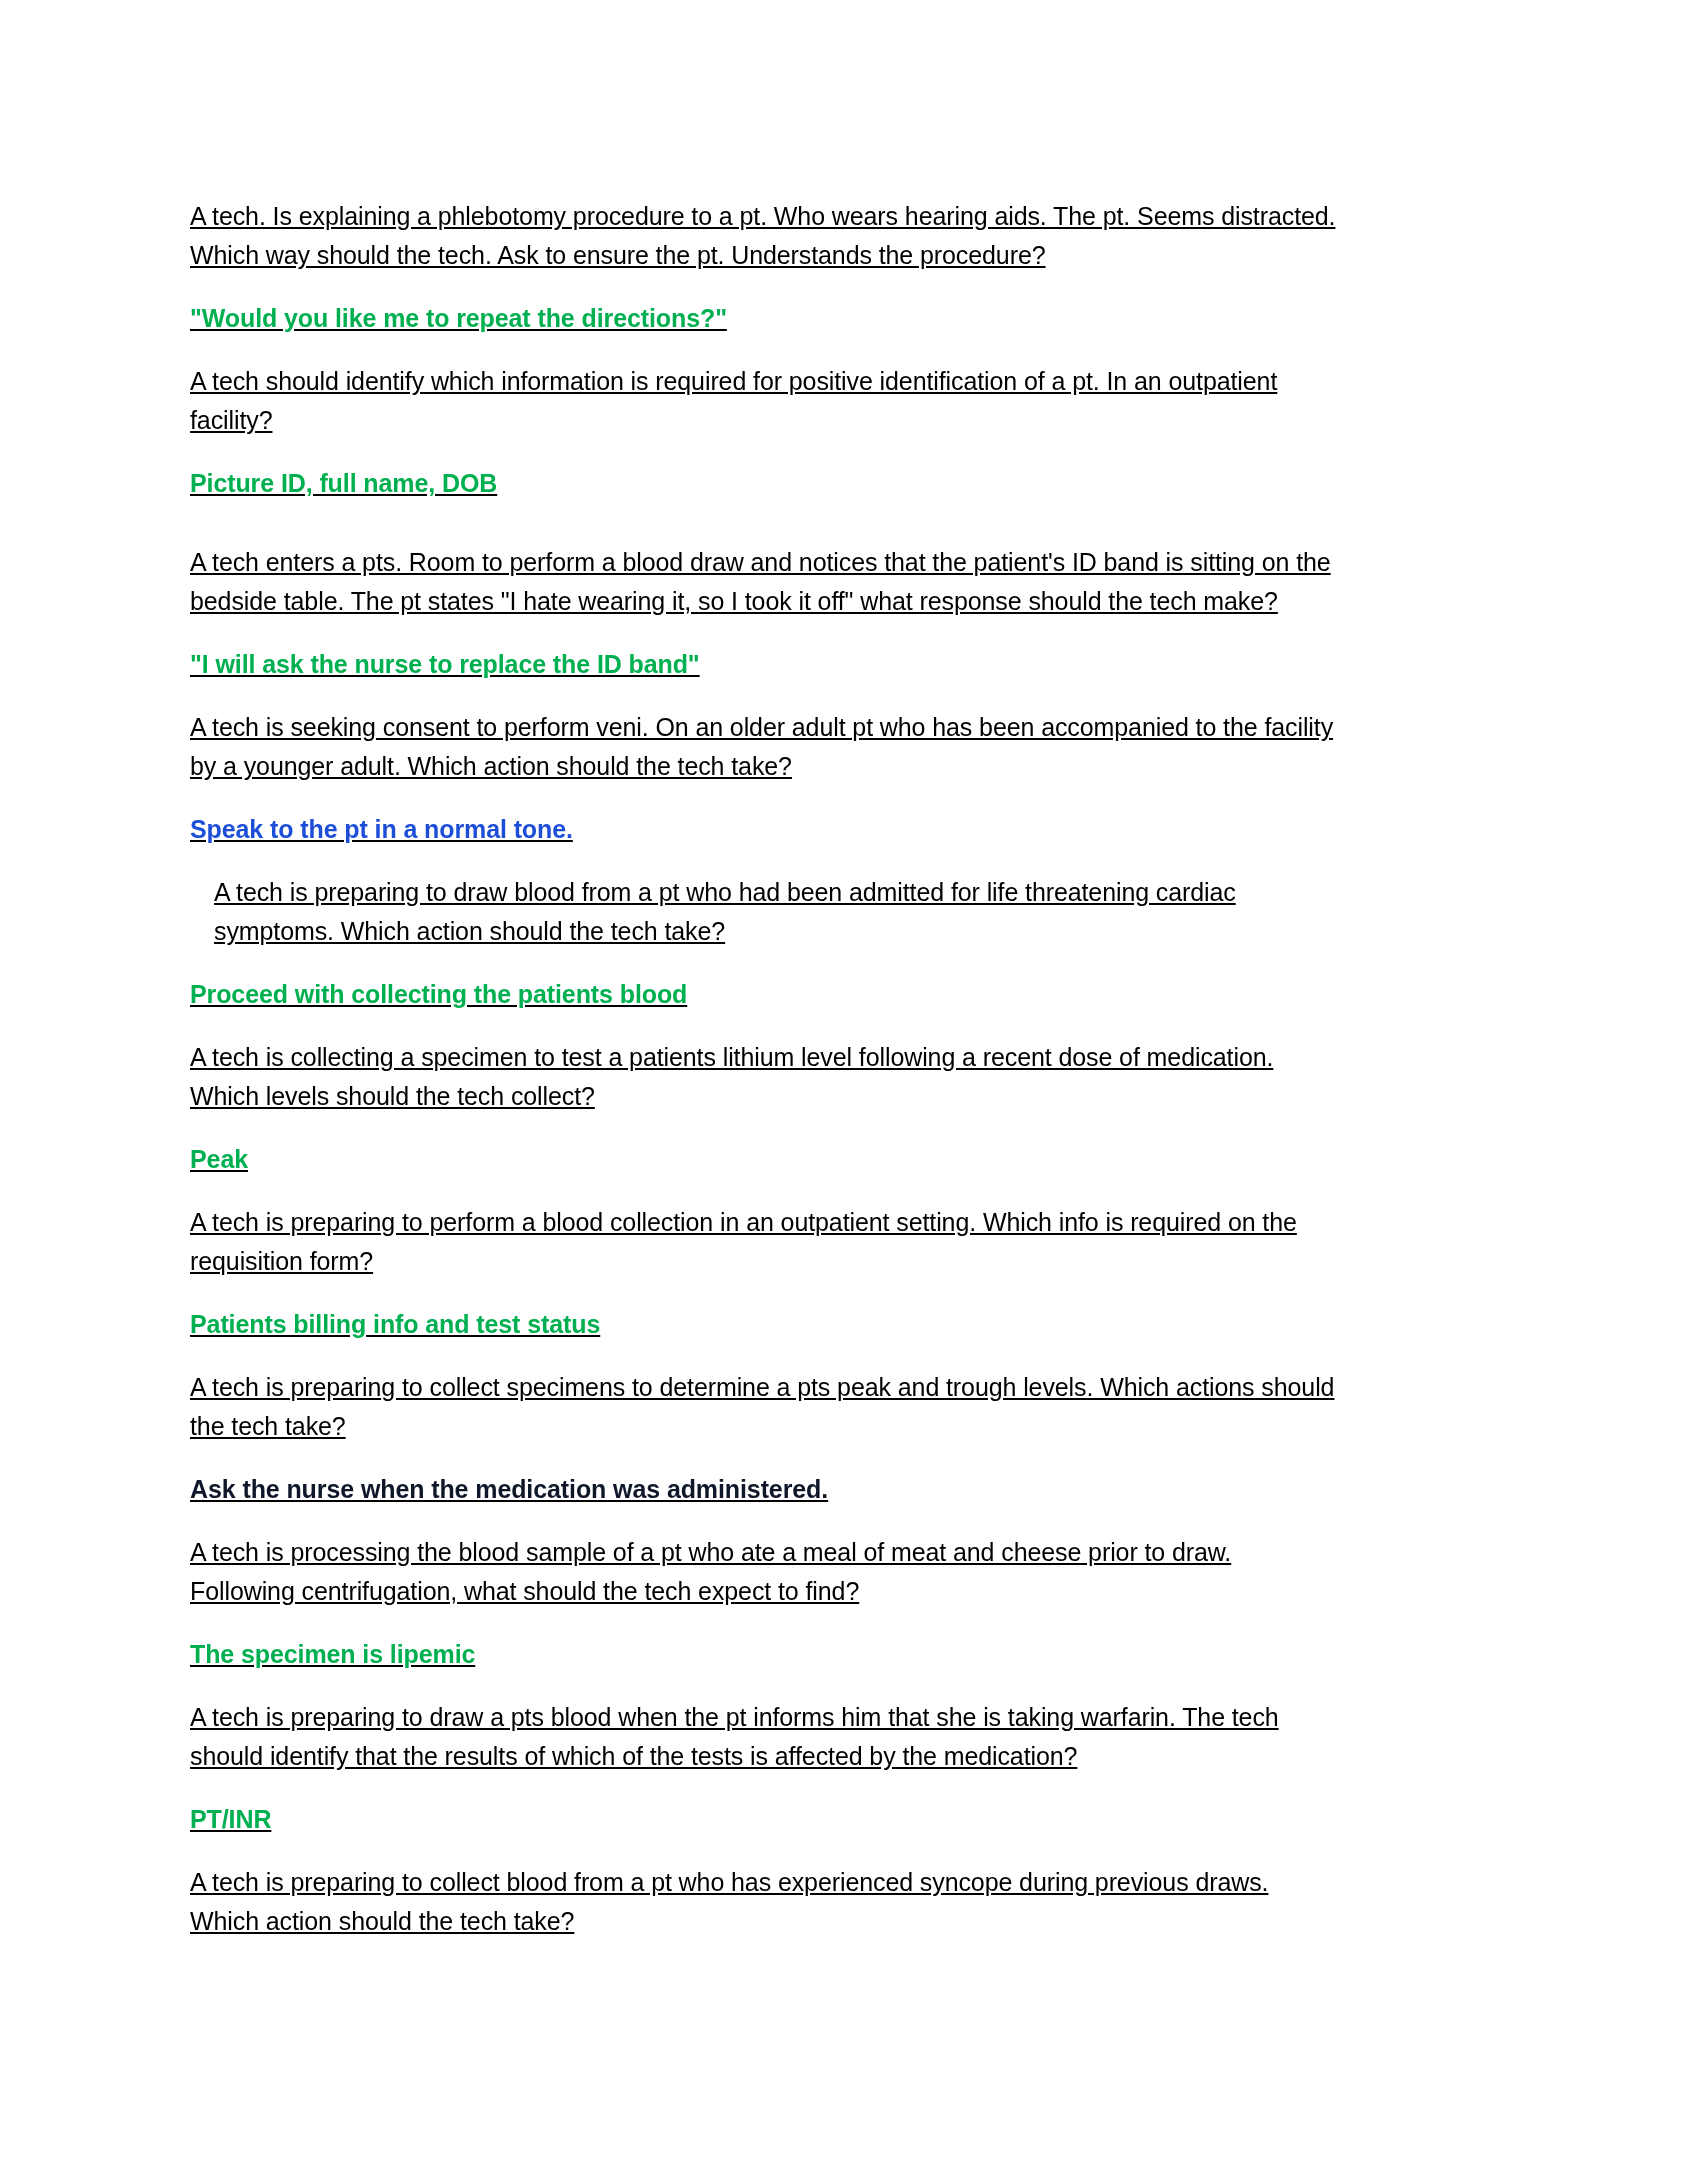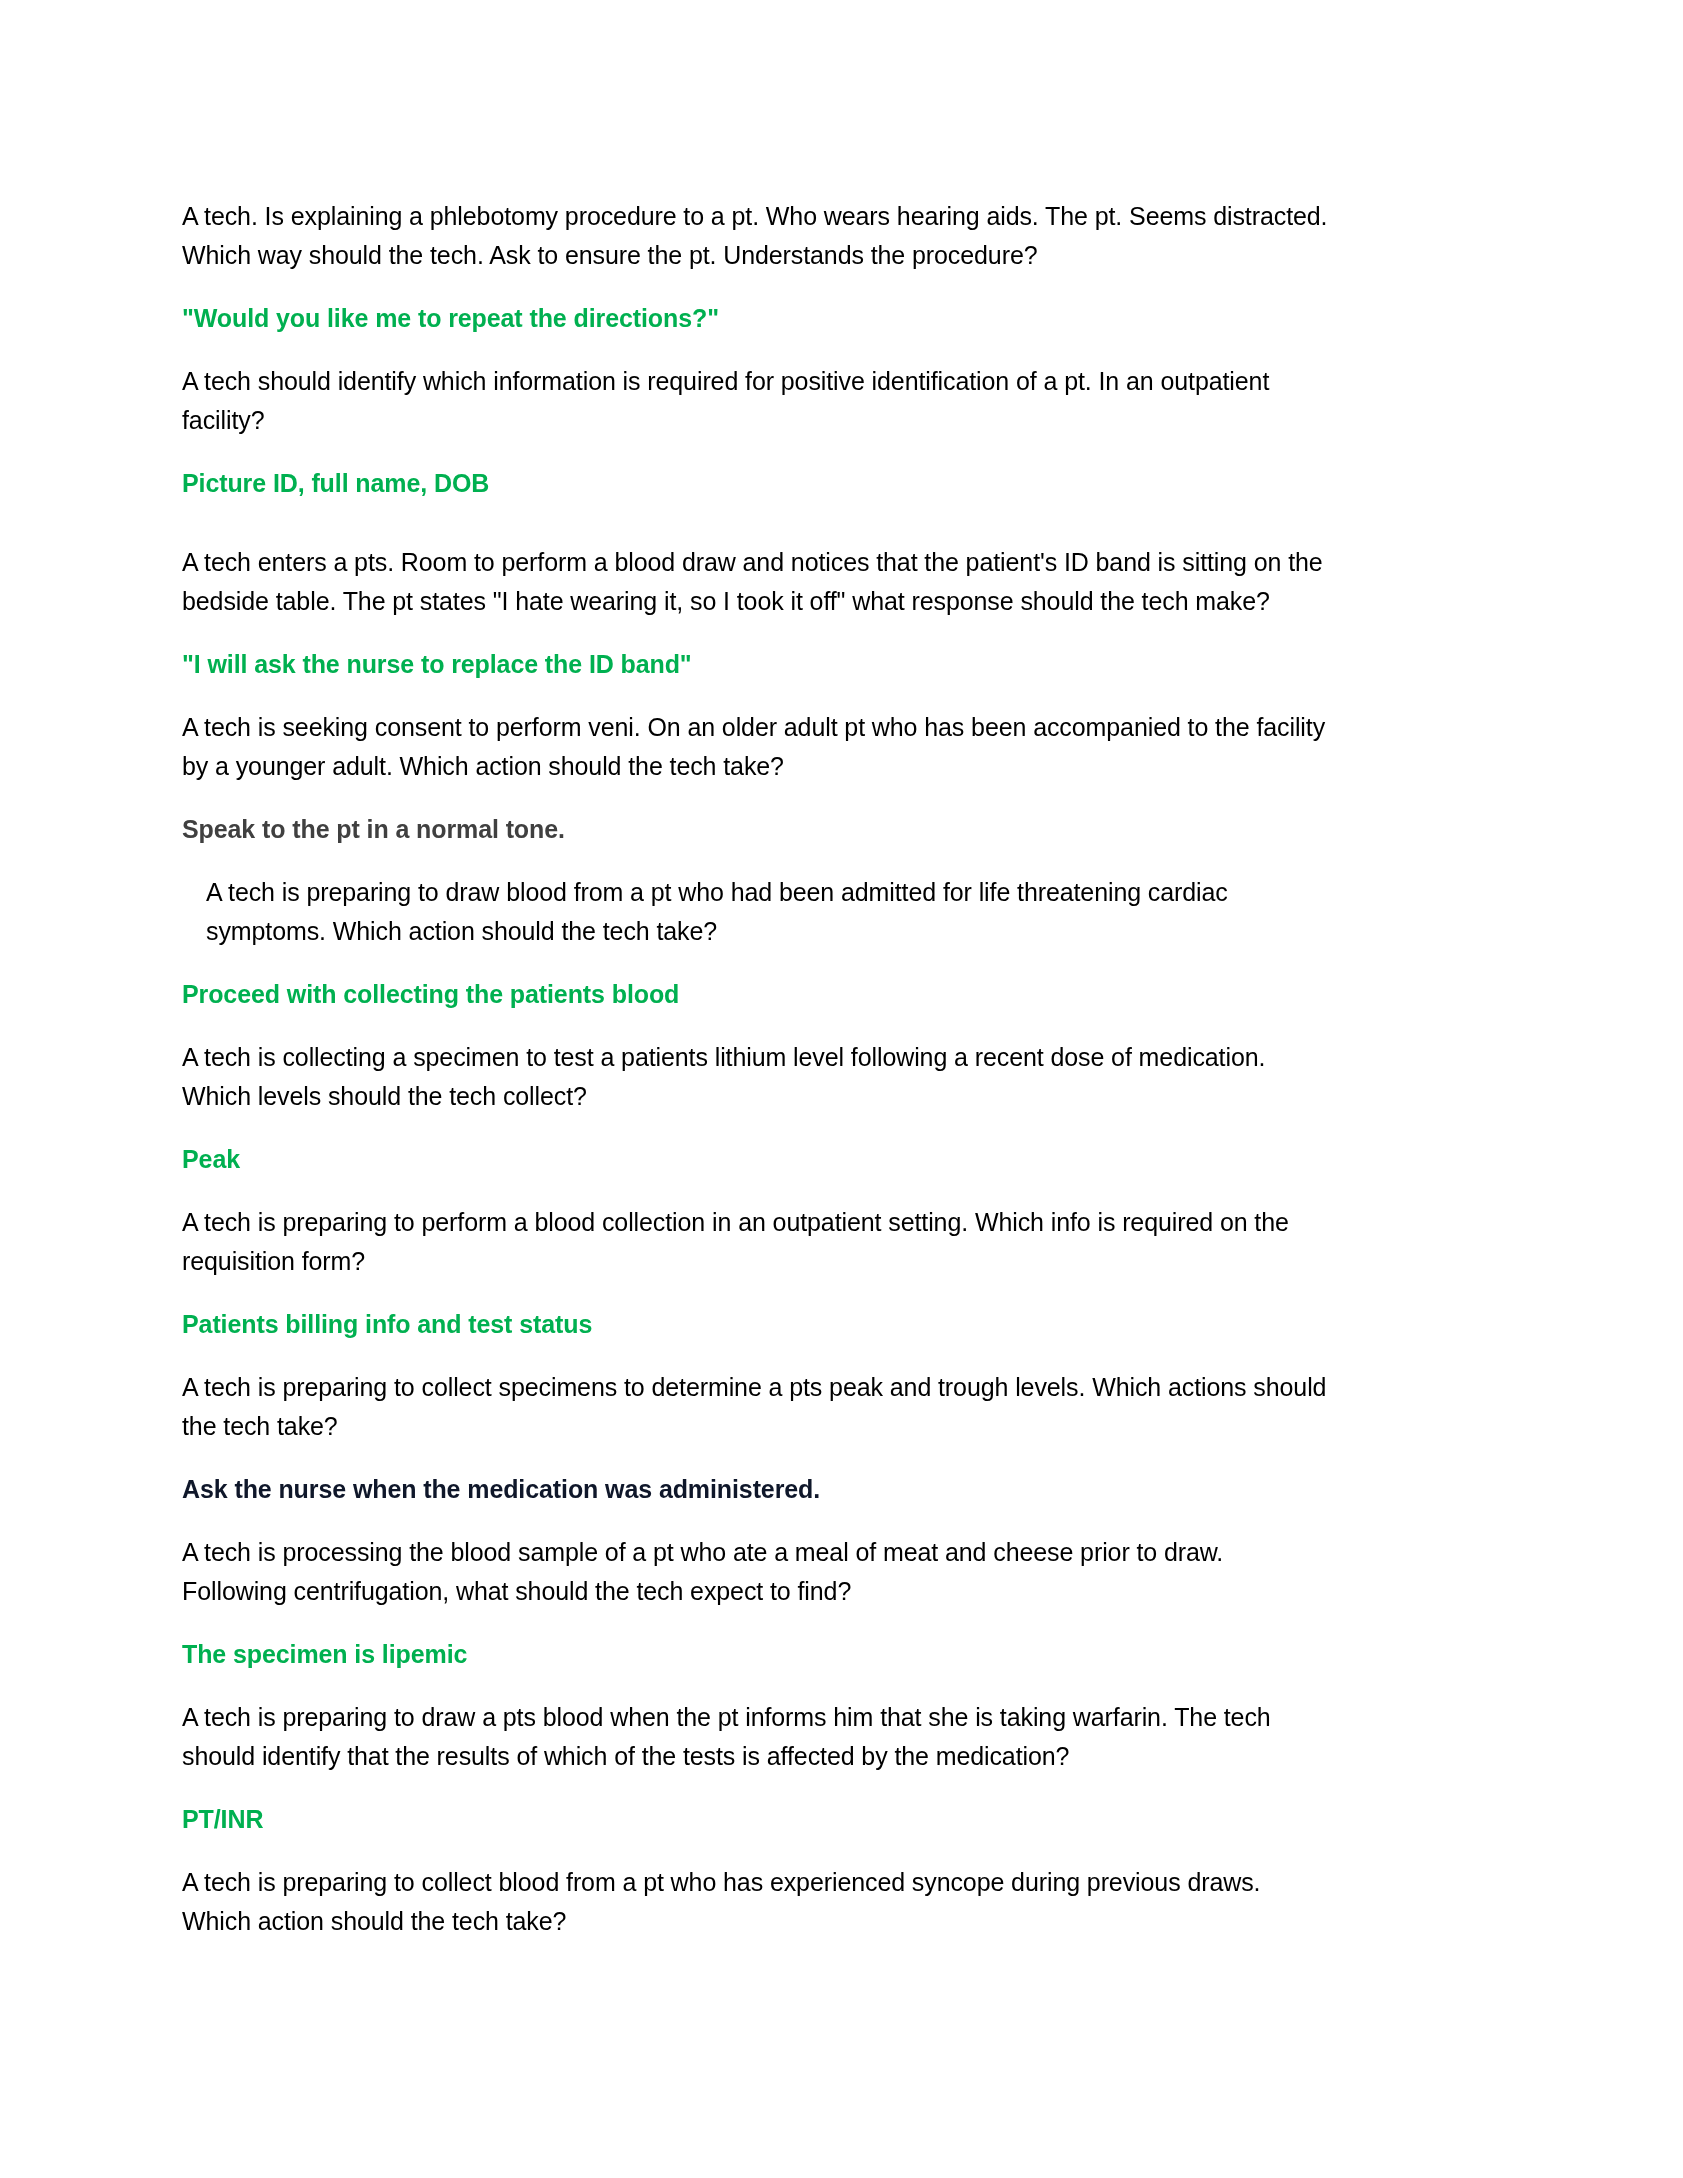--- a/index.html
+++ b/index.html
@@ -9,23 +9,24 @@
   }
   body {
     width: 1683px;
     height: 2178px;
     position: relative;
     overflow: hidden;
     font-family: "Liberation Sans", sans-serif;
   }
   .page {
     position: absolute;
-    left: 182px;
+    left: 190px;
     top: 197px;
     width: 1297px;
+    text-decoration: underline;
   }
   .para {
     margin: 0 0 24px 0;
     font-size: 25px;
     line-height: 39px;
     letter-spacing: -0.1px;
   }
   .line {
     display: block;
     white-space: nowrap;
@@ -64,21 +65,21 @@
     <span class="line">bedside table. The pt states "I hate wearing it, so I took it off" what response should the tech make?</span>
   </p>
   <p class="para answer" style="color: rgb(0, 176, 80);">
     <span class="line answer-text">"I will ask the nurse to replace the ID band"</span>
   </p>
 
   <p class="para question" style="color: rgb(0, 0, 0);">
     <span class="line">A tech is seeking consent to perform veni. On an older adult pt who has been accompanied to the facility</span>
     <span class="line">by a younger adult. Which action should the tech take?</span>
   </p>
-  <p class="para answer" style="color: #404040;">
+  <p class="para answer" style="color: #1d4ed8;">
     <span class="line answer-text">Speak to the pt in a normal tone.</span>
   </p>
 
   <p class="para question" style="color: rgb(0, 0, 0); margin-left: 24px;">
     <span class="line">A tech is preparing to draw blood from a pt who had been admitted for life threatening cardiac</span>
     <span class="line">symptoms. Which action should the tech take?</span>
   </p>
   <p class="para answer" style="color: rgb(0, 176, 80);">
     <span class="line answer-text">Proceed with collecting the patients blood</span>
   </p>

